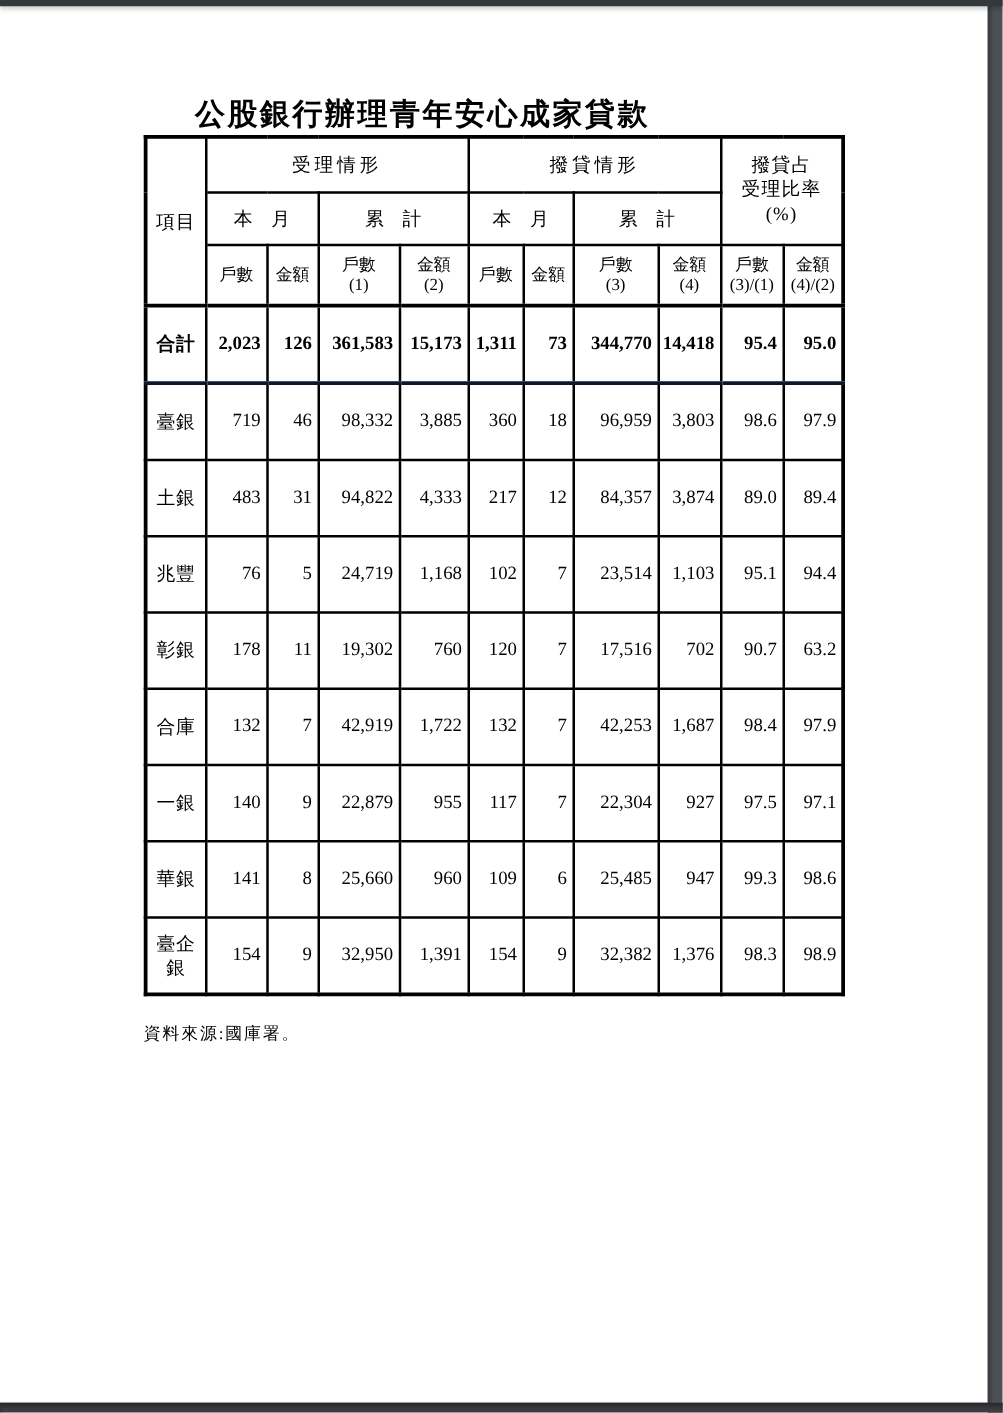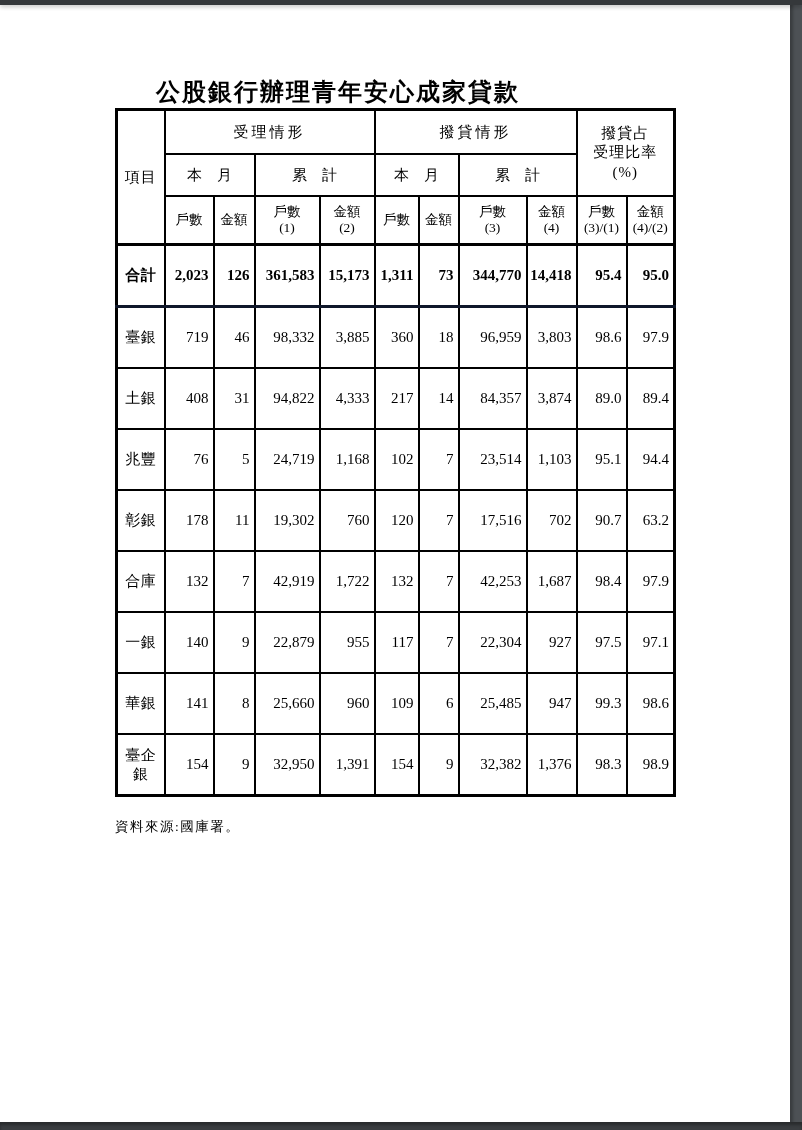--- a/index.html
+++ b/index.html
@@ -212,26 +212,26 @@
           <td class="num-cell">3,885</td>
           <td class="num-cell">360</td>
           <td class="num-cell">18</td>
           <td class="num-cell">96,959</td>
           <td class="num-cell">3,803</td>
           <td class="num-cell">98.6</td>
           <td class="num-cell">97.9</td>
         </tr>
         <tr>
           <td class="label-cell">土銀</td>
-          <td class="num-cell">408</td>
+          <td class="num-cell">483</td>
           <td class="num-cell">31</td>
           <td class="num-cell">94,822</td>
           <td class="num-cell">4,333</td>
           <td class="num-cell">217</td>
-          <td class="num-cell">14</td>
+          <td class="num-cell">12</td>
           <td class="num-cell">84,357</td>
           <td class="num-cell">3,874</td>
           <td class="num-cell">89.0</td>
           <td class="num-cell">89.4</td>
         </tr>
         <tr>
           <td class="label-cell">兆豐</td>
           <td class="num-cell">76</td>
           <td class="num-cell">5</td>
           <td class="num-cell">24,719</td>

